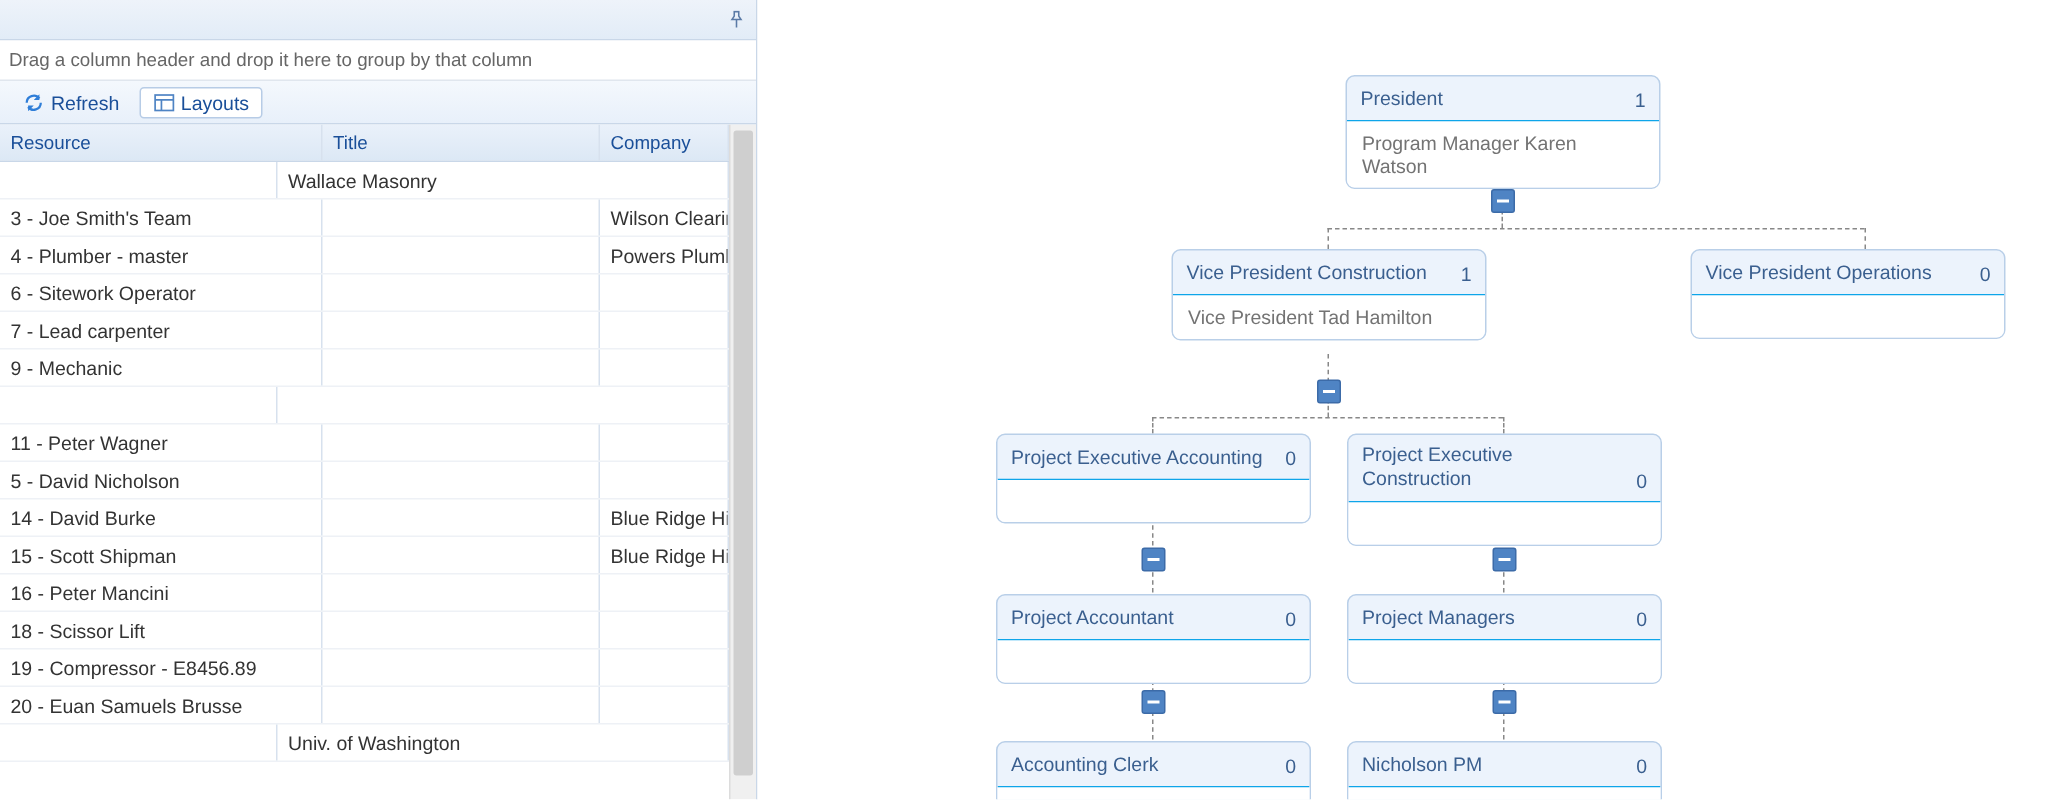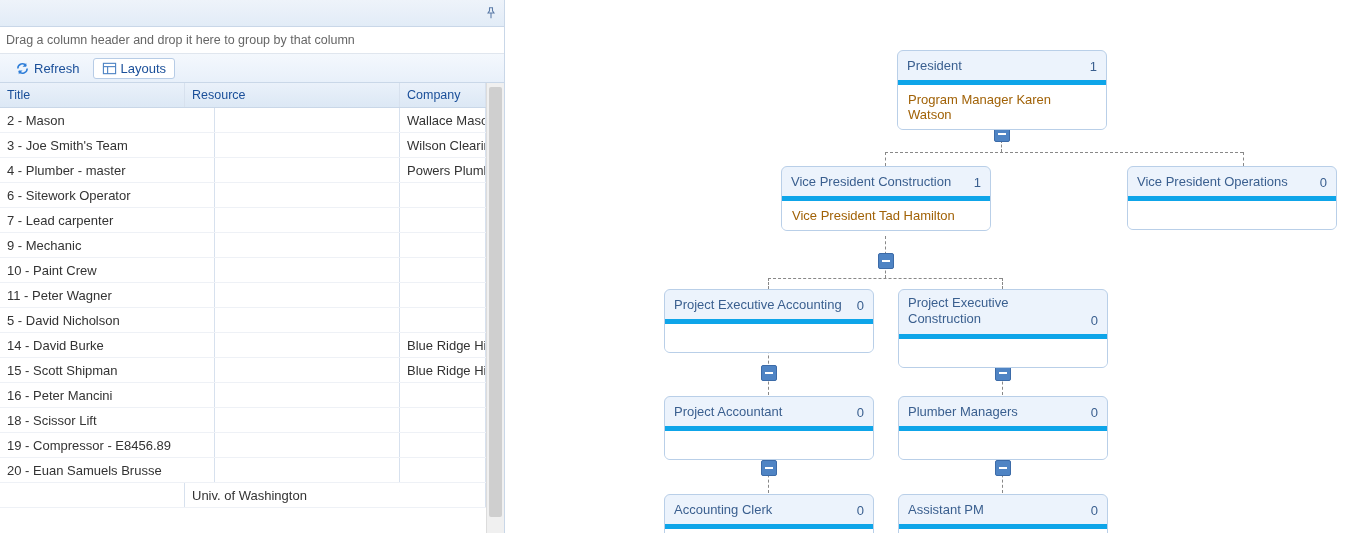--- a/index.html
+++ b/index.html
@@ -33,21 +33,21 @@
 .c2{flex:1}
 .vscroll{width:17px;flex:0 0 17px;background:#f0f0f0;border-left:1px solid #dcdcdc;position:relative}
 .vthumb{position:absolute;left:2px;right:2px;top:4px;height:430px;background:#cfcfcf;border-radius:2px}
 
 
 .org{position:absolute;inset:0}
 .node{position:absolute;border:1px solid #b9cfe8;border-radius:6px;background:#ecf3fc;box-shadow:0 0 0 rgba(0,0,0,0)}
 .node .nhead{display:flex;justify-content:space-between;align-items:flex-end;padding:5px 9px 6px;color:#3a5f8f;font-size:13px;min-height:18px}
 .node .ntitle{line-height:1.25}
 .node .ncount{color:#3a5f8f;padding-left:8px}
-.node .nbody{background:#fff;border-top:5px solid #0ea5e9;border-radius:0 0 5px 5px;padding:7px 10px;min-height:14px;color:#a16207}
+.node .nbody{background:#fff;border-top:1px solid #0ea5e9;border-radius:0 0 5px 5px;padding:7px 10px;min-height:14px;color:#737373}
 
 .toggle{position:absolute;width:14px;height:14px;background:#4f84c4;border:1px solid #3c6ba8;border-radius:2px;display:flex;align-items:center;justify-content:center;color:#fff;font-size:12px;font-weight:bold;line-height:1;cursor:pointer}
 .toggle.minus::before{content:"";display:block;width:8px;height:2px;background:#fff}
 
 
 .hline,.vline{position:absolute;border-color:#888;background:transparent}
 .hline{border-top:1px dashed #888;height:0}
 .vline{border-left:1px dashed #888;width:0}
 </style>
 </head>
@@ -82,27 +82,26 @@
               <line x1="6" y1="6" x2="6" y2="13.5" stroke="#4f84c4" stroke-width="1.2"></line>
             </svg>
         </span>
         <span>Layouts</span>
       </div>
     </div>
 
     <div class="grid-wrap">
       <div class="grid">
         <div class="ghead">
+          <div class="gcell c0">Resource</div>
           <div class="gcell c1">Title</div>
-          <div class="gcell c0">Resource</div>
           <div class="gcell c2">Company</div>
         </div>
         <div id="grid-body">
             <div class="grow">
-              <div class="gcell c0">2 - Mason</div>
               <div class="gcell c1"></div>
               <div class="gcell c2">Wallace Masonry</div>
             </div>
             <div class="grow">
               <div class="gcell c0">3 - Joe Smith's Team</div>
               <div class="gcell c1"></div>
               <div class="gcell c2">Wilson Clearing &amp; D</div>
             </div>
             <div class="grow">
               <div class="gcell c0">4 - Plumber - master</div>
@@ -118,21 +117,20 @@
               <div class="gcell c0">7 - Lead carpenter</div>
               <div class="gcell c1"></div>
               <div class="gcell c2"></div>
             </div>
             <div class="grow">
               <div class="gcell c0">9 - Mechanic</div>
               <div class="gcell c1"></div>
               <div class="gcell c2"></div>
             </div>
             <div class="grow">
-              <div class="gcell c0">10 - Paint Crew</div>
               <div class="gcell c1"></div>
               <div class="gcell c2"></div>
             </div>
             <div class="grow">
               <div class="gcell c0">11 - Peter Wagner</div>
               <div class="gcell c1"></div>
               <div class="gcell c2"></div>
             </div>
             <div class="grow">
               <div class="gcell c0">5 - David Nicholson</div>
@@ -252,37 +250,37 @@
       <div class="node" style="left:159px;top:396px;width:208px">
         <div class="nhead">
             <span class="ntitle">Project Accountant</span>
             <span class="ncount">0</span>
           </div>
         <div class="nbody"></div>
       </div>
 
       <div class="node" style="left:393px;top:396px;width:208px">
         <div class="nhead">
-            <span class="ntitle">Plumber Managers</span>
+            <span class="ntitle">Project Managers</span>
             <span class="ncount">0</span>
           </div>
         <div class="nbody"></div>
       </div>
 
       <div class="node" style="left:159px;top:494px;width:208px">
         <div class="nhead">
             <span class="ntitle">Accounting Clerk</span>
             <span class="ncount">0</span>
           </div>
         <div class="nbody"></div>
       </div>
 
       <div class="node" style="left:393px;top:494px;width:208px">
         <div class="nhead">
-            <span class="ntitle">Assistant PM</span>
+            <span class="ntitle">Nicholson PM</span>
             <span class="ncount">0</span>
           </div>
         <div class="nbody"></div>
       </div>
 
     </div>
   </div>
 
 </div>
 

